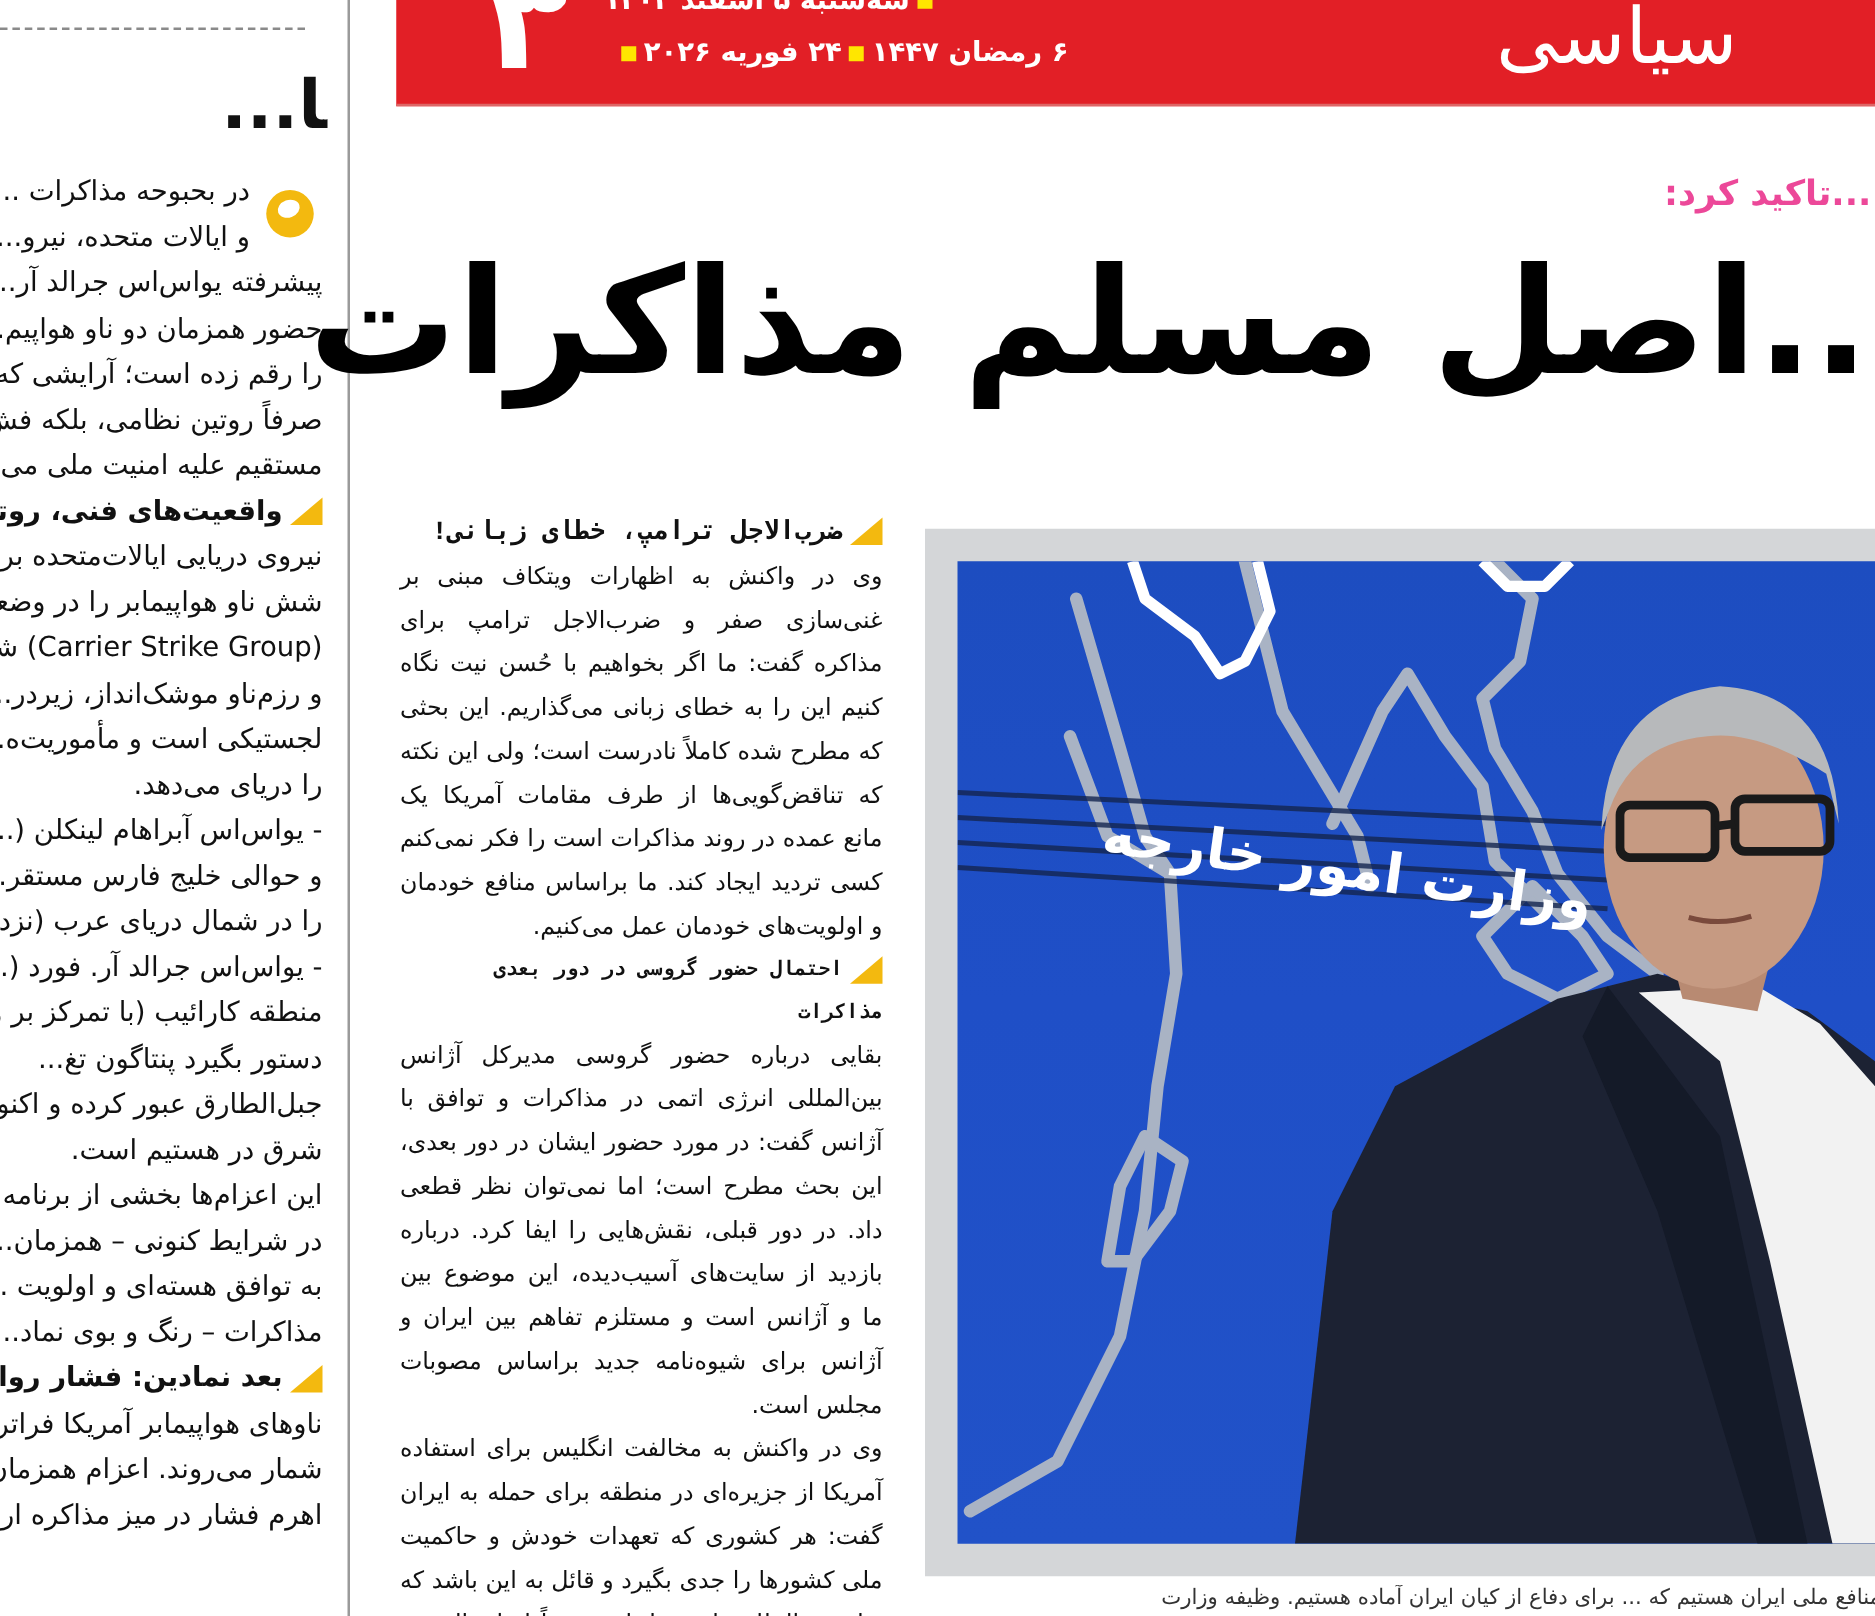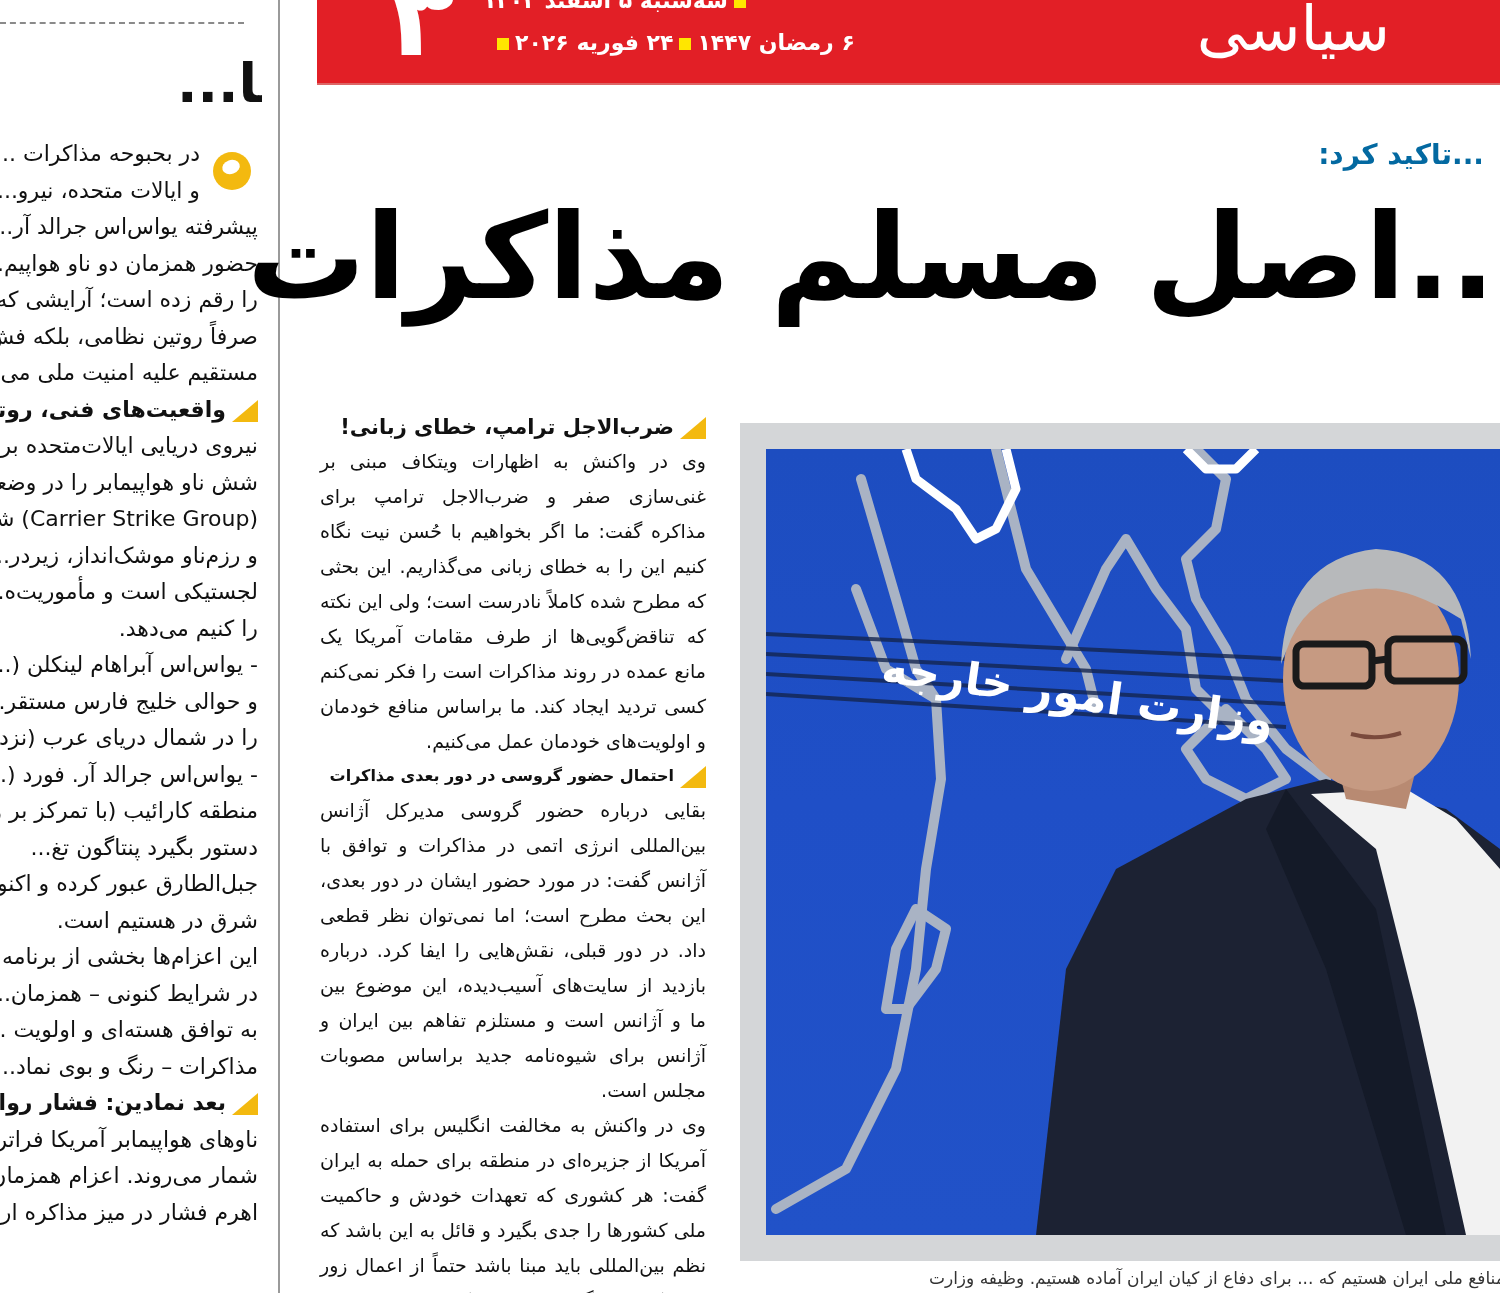--- a/index.html
+++ b/index.html
@@ -51,36 +51,36 @@
   .date-line.l1 { left:166px; top:-12px; }
   .date-line.l2 { left:174px; top:30px; }
   .ydot { display:inline-block; width:12px; height:12px; background:#ffe600; vertical-align:middle; margin:0 6px; }
   .section-title {
     position:absolute; right:110px; top:-8px; color:#fff; font-size:62px; letter-spacing:6px;
     font-family:"DejaVu Serif", serif;
   }
 
   
   .kicker {
-    position:absolute; right:16px; top:138px; font-size:28px; font-weight:bold; color:#0369a1;
+    position:absolute; right:3px; top:138px; font-size:28px; font-weight:bold; color:#ec4899;
     white-space:nowrap;
   }
   .headline {
     position:absolute; right:-40px; top:190px; width:1080px; text-align:right;
     font-size:118px; font-weight:bold; color:#000; white-space:nowrap; letter-spacing:-3px;
     line-height:1.15;
   }
 
   
   .article {
     position:absolute; left:320px; top:410px; width:386px;
     text-align:justify; text-align-last:right;
   }
   .article .subhead {
-    font-weight:bold; font-size:21px; line-height:34px; text-align:right; text-align-last:right;
+    font-weight:bold; font-size:21px; line-height:34px; text-align:right; text-align-last:right;font-family:Liberation Mono, monospace;
   }
   .article .subhead.big { font-size:16px; }
   .article p {
     margin:0; font-size:19px; line-height:35px; white-space:normal;
   }
 
   
   .photo-frame {
     position:absolute; left:740px; top:423px; width:760px; height:838px; background:#d4d6d8;
   }
@@ -108,21 +108,21 @@
       <span class="ln"><span>حضور همزمان دو ناو هواپیم...</span></span>
       <span class="ln"><span>را رقم زده است؛ آرایشی که ب...</span></span>
       <span class="ln"><span>صرفاً روتین نظامی، بلکه فش...</span></span>
       <span class="ln"><span>مستقیم علیه امنیت ملی می...</span></span>
       <span class="ln sub"><span class="tri"></span><span>واقعیت‌های فنی، روتیر...</span></span>
       <span class="ln"><span>نیروی دریایی ایالات‌متحده برا...</span></span>
       <span class="ln"><span>شش ناو هواپیمابر را در وضعیت...</span></span>
       <span class="ln"><span>(Carrier Strike Group) شا...</span></span>
       <span class="ln"><span>و رزم‌ناو موشک‌انداز، زیردر...</span></span>
       <span class="ln"><span>لجستیکی است و مأموریت‌ه...</span></span>
-      <span class="ln"><span>را کنیم می‌دهد.</span></span>
+      <span class="ln"><span>را دریای می‌دهد.</span></span>
       <span class="ln"><span>- یواس‌اس آبراهام لینکلن (...</span></span>
       <span class="ln"><span>و حوالی خلیج فارس مستقر...</span></span>
       <span class="ln"><span>را در شمال دریای عرب (نزدی...</span></span>
       <span class="ln"><span>- یواس‌اس جرالد آر. فورد (...</span></span>
       <span class="ln"><span>منطقه کارائیب (با تمرکز بر و...</span></span>
       <span class="ln"><span>دستور بگیرد پنتاگون تغ...</span></span>
       <span class="ln"><span>جبل‌الطارق عبور کرده و اکنو...</span></span>
       <span class="ln"><span>شرق در هستیم است.</span></span>
       <span class="ln"><span>این اعزام‌ها بخشی از برنامه ...</span></span>
       <span class="ln"><span>در شرایط کنونی – همزمان...</span></span>

